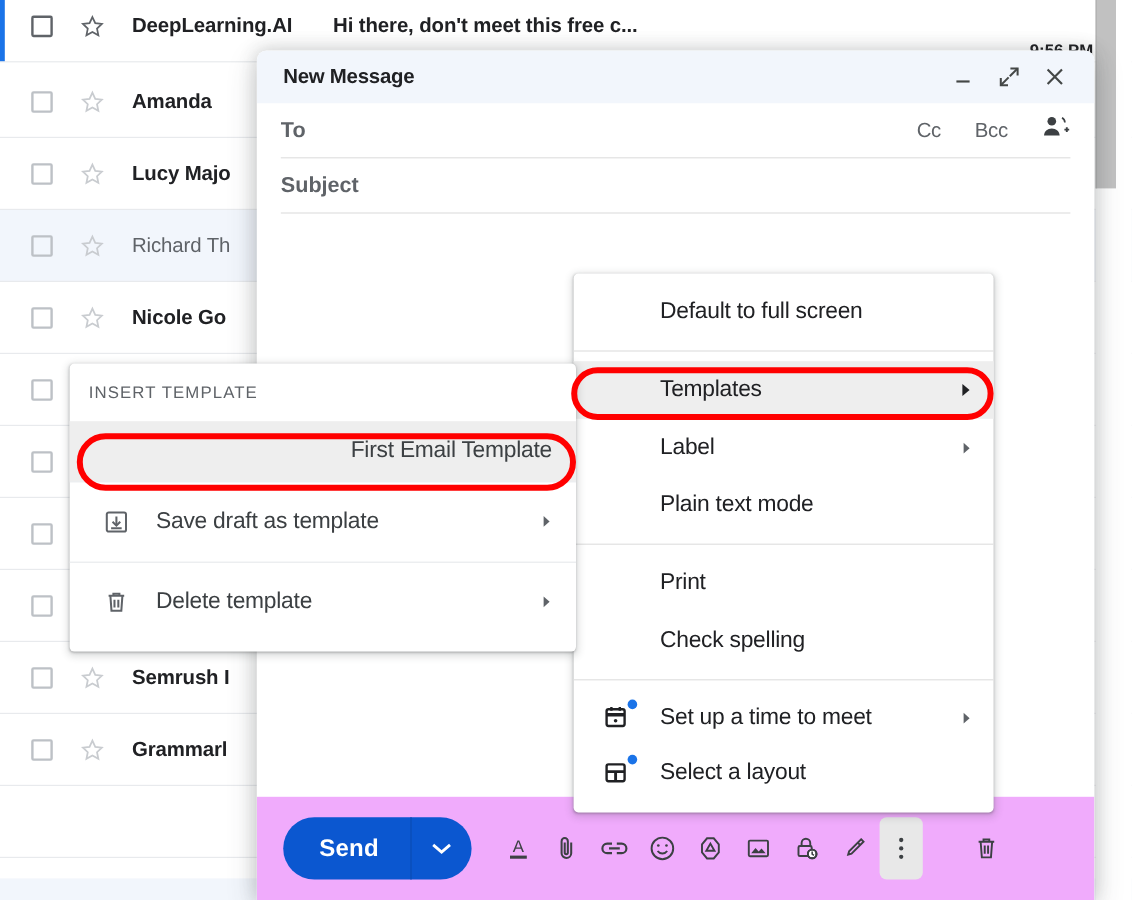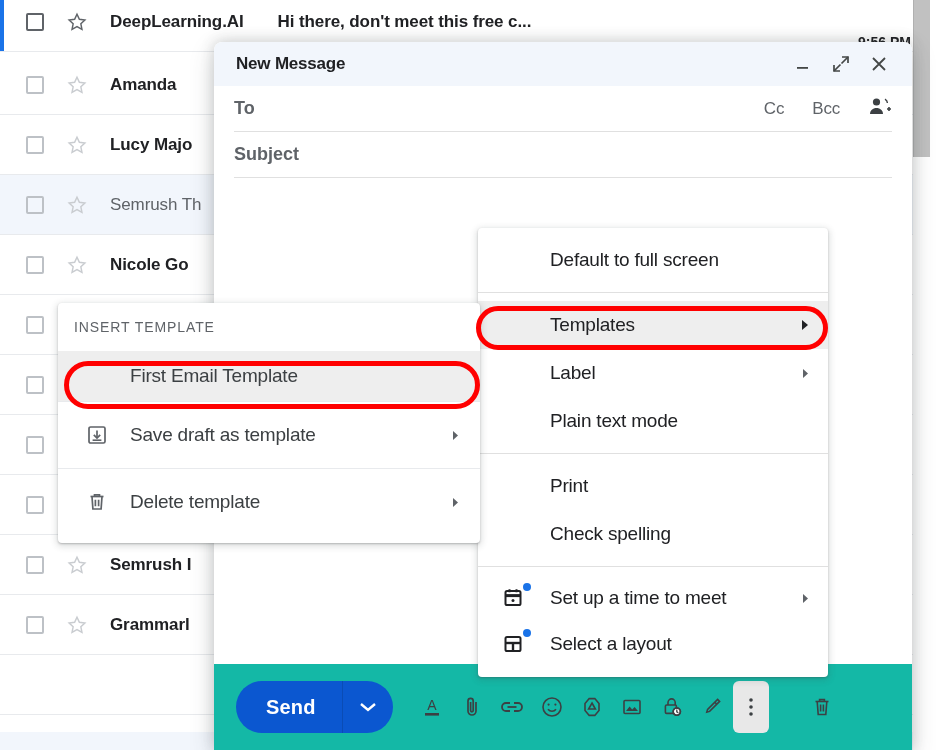--- a/index.html
+++ b/index.html
@@ -77,21 +77,21 @@
   }
   .field-label { font-size:18px; color:#5f6368;font-weight:bold; }
   .field-right { margin-left:auto; display:flex; align-items:center; gap:28px; }
   .ccbcc { font-size:17px; color:#5f6368; letter-spacing:-.2px;}
   .body-area { padding: 18px 24px 0 24px; height: 430px; position:relative; }
   .body-line { font-size:14px; color:#3c4043; line-height:1.5; }
 
   
   .compose-toolbar {
     position:absolute; left:0; bottom:0; width:698px; height:86px;
-    display:flex; align-items:center; padding:0 22px; background:#14b8a6;
+    display:flex; align-items:center; padding:0 22px; background:#f0abfc;
   }
   .send-btn {
     height:52px; background:#0b57d0; color:#fff; border-radius:26px;
     display:flex; align-items:center; flex:0 0 auto;
   }
   .send-label { font-size:20px; font-weight:700; padding:0 26px 0 30px; letter-spacing:.2px;}
   .send-div { width:1px; height:52px; background:#0a4cb5; }
   .send-caret { width:50px; display:flex; align-items:center; justify-content:center; }
   .tb-icons { display:flex; align-items:center; margin-left:20px; gap:2px; }
   .tb-ic {
@@ -126,21 +126,21 @@
     padding:0 0 8px 0;
   }
   .sub-head {
     height:48px; display:flex; align-items:center; padding:0 0 0 16px;
     font-size:14px; color:#5f6368; letter-spacing:.9px; font-weight:400;
   }
   .sub-item {
     height:50px; display:flex; align-items:center; padding:0 20px 0 72px;
     font-size:19px; color:#3c4043; position:relative; letter-spacing:-.2px;
   }
-  .sub-item.highlight { background:#eeeeee; }
+  .sub-item.highlight { background:#eeeeee;justify-content:flex-end; }
   .sub-ic { position:absolute; left:26px; width:26px; height:26px; display:flex; align-items:center; justify-content:center; color:#5f6368;}
   .sub-arrow { margin-left:auto; color:#5f6368; }
   .sub-sep { height:1px; background:#e8eaed; }
 
   
   .redbox {
     position:absolute; border:5px solid #ff0000; border-radius:26px;
     pointer-events:none;
   }
   #redbox-template-item { left:64px; top:361px; width:416px; height:48px; }
@@ -189,21 +189,21 @@
       <div class="time"></div>
     </div>
 
     <div class="mail-row selected read" style="top:175px;">
       <div class="cb"></div>
       <div class="star">
         <svg viewBox="0 0 24 24" fill="none" stroke="#c9ccd0" stroke-width="1.6">
             <path d="M12 3.5l2.6 5.6 6 .7-4.4 4.2 1.2 6-5.4-3-5.4 3 1.2-6L3.4 9.8l6-.7z"></path>
           </svg>
       </div>
-      <div class="sender">Semrush Th</div>
+      <div class="sender">Richard Th</div>
       <div class="subject"></div>
       <div class="time"></div>
     </div>
 
     <div class="mail-row" style="top:235px;">
       <div class="cb"></div>
       <div class="star">
         <svg viewBox="0 0 24 24" fill="none" stroke="#c9ccd0" stroke-width="1.6">
             <path d="M12 3.5l2.6 5.6 6 .7-4.4 4.2 1.2 6-5.4-3-5.4 3 1.2-6L3.4 9.8l6-.7z"></path>
           </svg>

